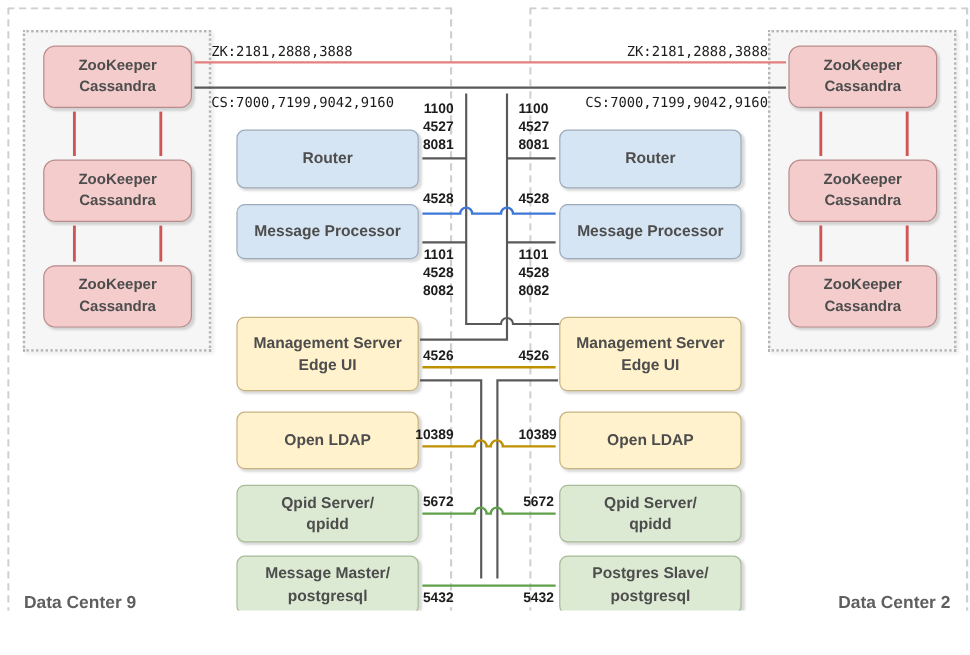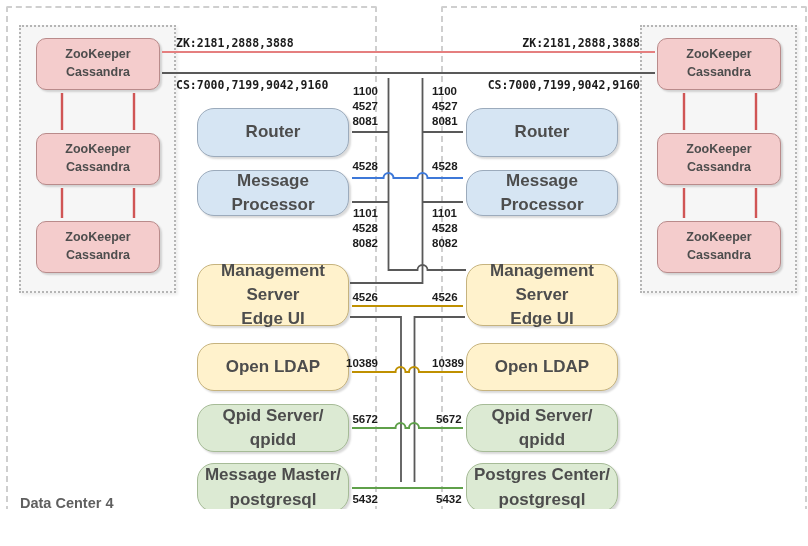--- a/index.html
+++ b/index.html
@@ -1,33 +1,33 @@
 <!DOCTYPE html>
 <html><head>
 <meta charset="utf-8">
 <style>
   html,body{margin:0;padding:0;background:#fff;}
   .stage{position:relative;width:808px;height:509px;background:#ffffff;
          font-family:"Liberation Sans",sans-serif;overflow:hidden;}
   .dcbox{position:absolute;border:2px dashed #cfcfcf;border-radius:2px;background:transparent;}
   .cluster{position:absolute;width:153px;height:264px;border:2px dotted #b5b5b5;
            background:#f6f6f6;box-shadow:2px 2px 3px rgba(0,0,0,0.07);}
-  .node{position:absolute;border-radius:17px;display:flex;flex-direction:column;
+  .node{position:absolute;border-radius:7px;display:flex;flex-direction:column;
         align-items:center;justify-content:center;text-align:center;font-weight:bold;
-        font-size:17px;color:#4d4d4d;line-height:1.42;border:1.5px solid #999;
+        font-size:13px;color:#4d4d4d;line-height:1.42;border:1.5px solid #999;
         box-shadow:2px 2px 2px rgba(0,0,0,0.15);box-sizing:border-box;}
   .node.small{font-size:12.5px;border-radius:10px;}
   .pink {background:#f4cccc;border-color:#b98b8b;}
   .blue {background:#d6e5f3;border-color:#9cabbc;}
   .cream{background:#fff2cc;border-color:#c6b37e;}
   .green{background:#dcead3;border-color:#a6bb97;}
   .port{position:absolute;font-family:Liberation Sans, sans-serif;font-weight:bold;
         font-size:11.5px;color:#1c1c1c;line-height:15px;}
   .alignr{text-align:right;}
-  .wire-label{position:absolute;font-family:"DejaVu Sans Mono",monospace;font-weight:bold;
+  .wire-label{position:absolute;font-family:"DejaVu Sans Mono",monospace;font-weight:normal;
         font-size:11.5px;color:#1c1c1c;white-space:nowrap;}
   .dclabel{position:absolute;font-size:14.5px;font-weight:bold;color:#5f5f5f;}
   svg.wires{position:absolute;left:0;top:0;pointer-events:none;}
   svg.wires path{fill:none;}
 </style>
 </head>
 <body>
 
 <div class="stage">
 
@@ -96,21 +96,21 @@
     <div>Edge UI</div>
   </div>
   <div class="node cream" style="left:466px;top:343px;width:152px;height:48px">
     <div>Open LDAP</div>
   </div>
   <div class="node green" style="left:466px;top:404px;width:152px;height:48px">
     <div>Qpid Server/</div>
     <div>qpidd</div>
   </div>
   <div class="node green" style="left:466px;top:463px;width:152px;height:49px">
-    <div>Postgres Center/</div>
+    <div>Postgres Slave/</div>
     <div>postgresql</div>
   </div>
 
   <svg class="wires" width="808" height="546" viewBox="0 0 808 546">
     <defs>
       <marker id="ah-dark" markerUnits="userSpaceOnUse" markerWidth="11" markerHeight="9" refX="10.5" refY="4.5" orient="auto-start-reverse">
         <path d="M0,0 L10.5,4.5 L0,9 Z" fill="#595959"></path>
         </marker>
       <marker id="ah-zk" markerUnits="userSpaceOnUse" markerWidth="11" markerHeight="9" refX="10.5" refY="4.5" orient="auto-start-reverse">
         <path d="M0,0 L10.5,4.5 L0,9 Z" fill="#e57f7f"></path>
@@ -201,15 +201,16 @@
 
   <div class="port alignr" style="left:314px;top:356px;width:64px">10389</div>
   <div class="port" style="left:432px;top:356px;width:70px">10389</div>
 
   <div class="port alignr" style="left:314px;top:412px;width:64px">5672</div>
   <div class="port" style="left:436px;top:412px;width:70px">5672</div>
 
   <div class="port alignr" style="left:314px;top:492px;width:64px">5432</div>
   <div class="port" style="left:436px;top:492px;width:70px">5432</div>
 
-  <div class="dclabel" style="left:20px;top:495px">Data Center 4</div>
+  <div class="dclabel" style="left:20px;top:495px">Data Center 9</div>
+  <div class="dclabel alignr" style="left:660px;top:495px;width:132px;text-align:right">Data Center 2</div>
 
 </div>
 
 </body></html>

